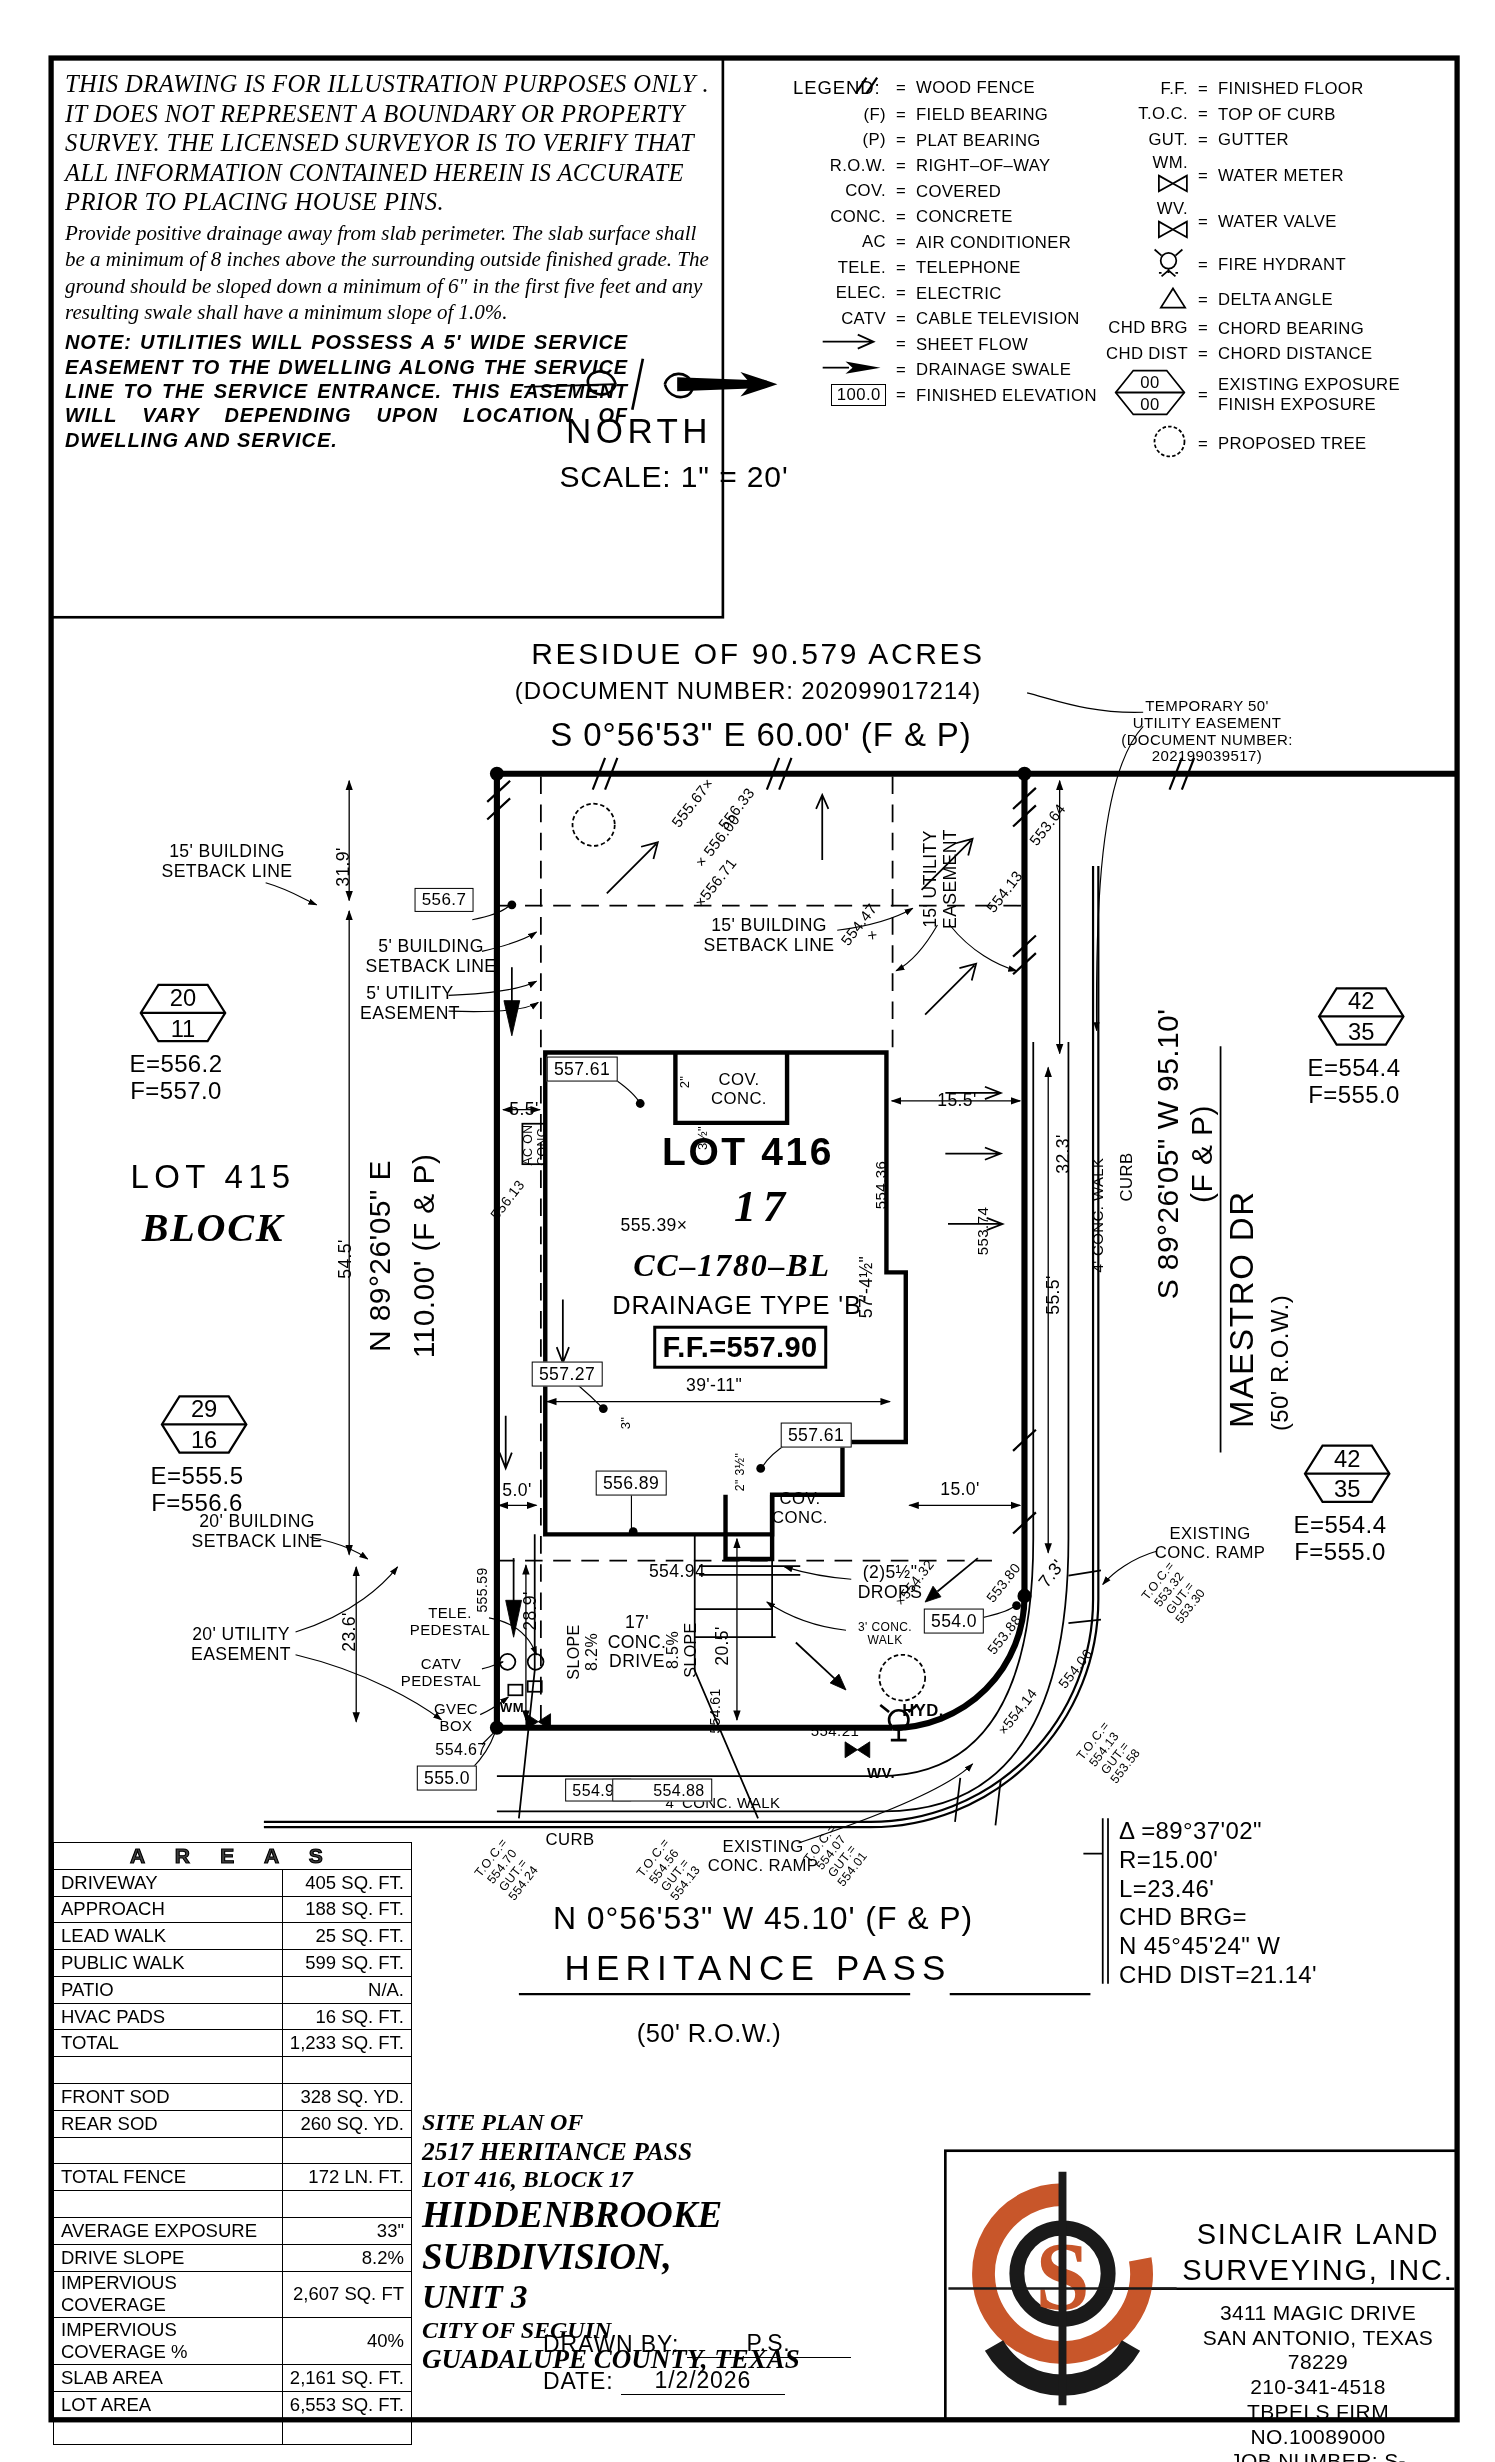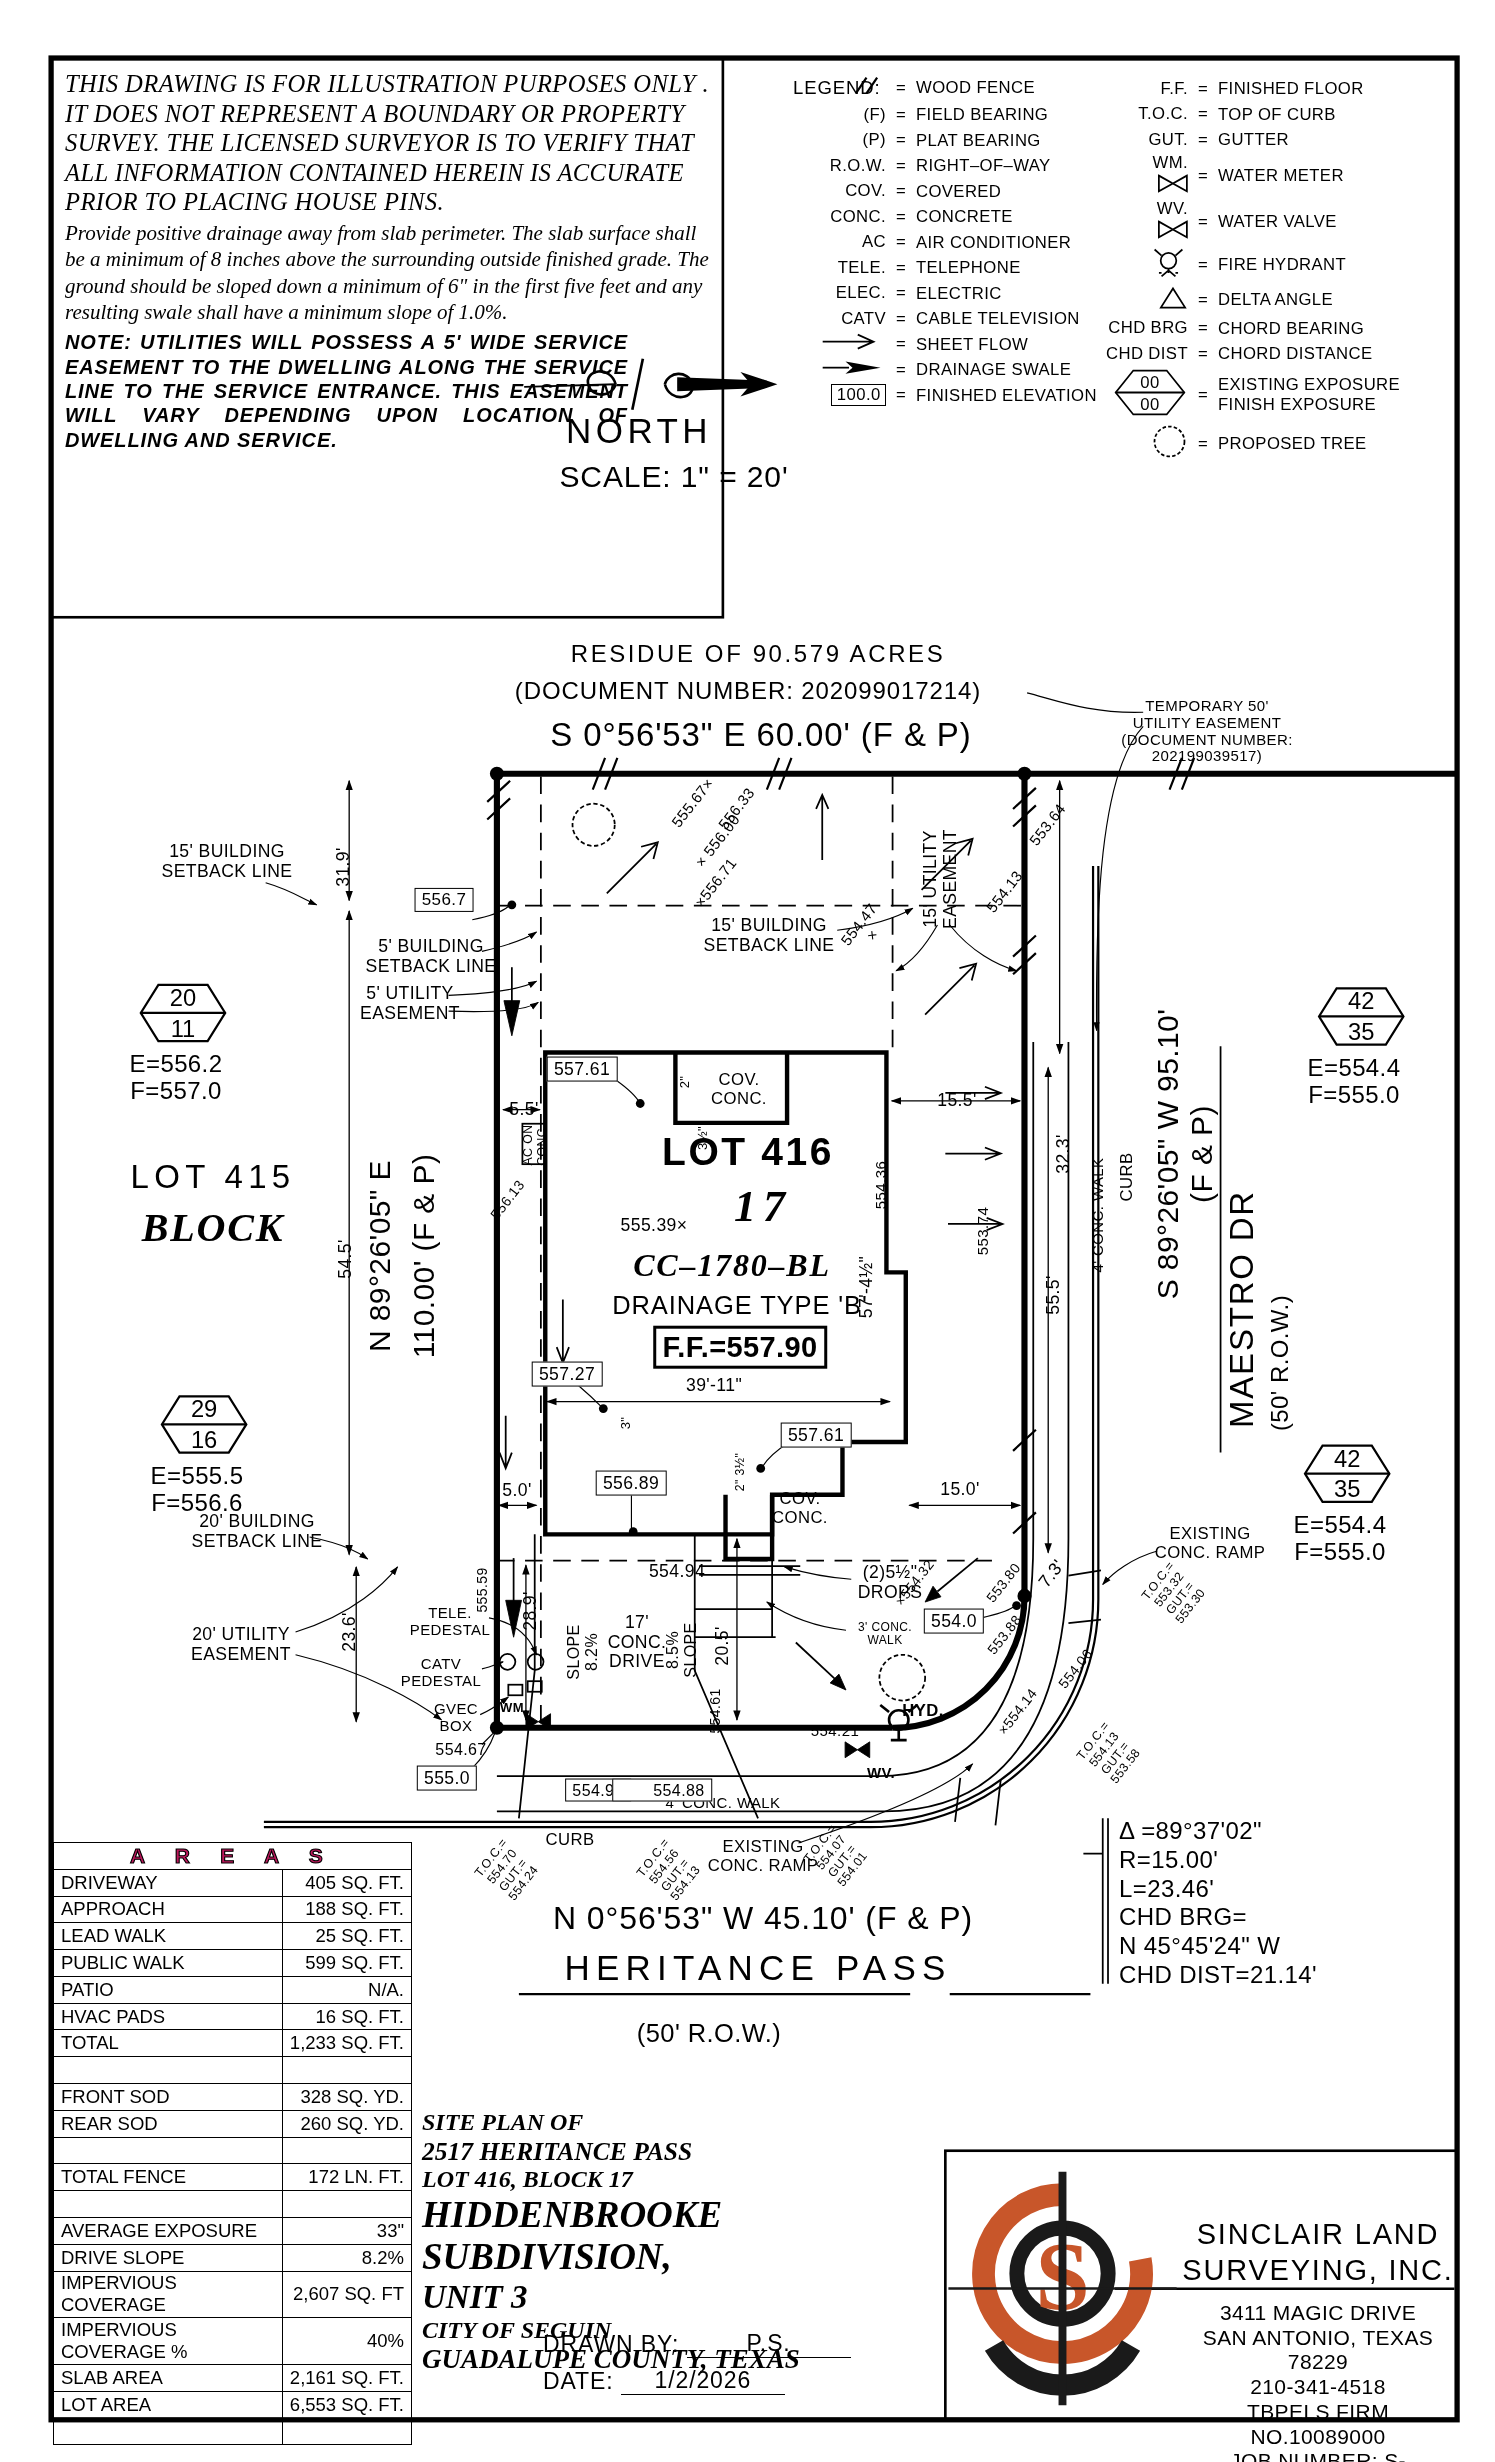--- a/index.html
+++ b/index.html
@@ -20,21 +20,21 @@
   .leg-row.xtall{min-height:51px;}
   .leg-sym{width:95px;display:flex;flex-direction:column;align-items:flex-end;justify-content:center;text-align:right;}
   #legend-right .leg-sym{width:104px;}
   .leg-eq{width:30px;text-align:center;}
   .leg-desc{white-space:pre-line;line-height:1.15;}
   .leg-box{border:1.8px solid #000;padding:0 4.4px;}
   #legend-title{position:absolute;left:793px;top:77px;font-size:18.5px;letter-spacing:0.9px;}
   
   #areas{position:absolute;left:53px;top:1842px;width:359px;border-collapse:collapse;font-size:18.5px;}
   #areas td{border:1.8px solid #000;padding:0.9px 7px;height:24px;}
-  #areas .ttl{text-align:center;font-weight:bold;letter-spacing:12.3px;font-size:21px;color:#be185d;-webkit-text-stroke:1.1px #000;text-shadow:0 0 0 #000;}
+  #areas .ttl{text-align:center;font-weight:bold;letter-spacing:12.3px;font-size:21px;color:#404040;-webkit-text-stroke:1.1px #000;text-shadow:0 0 0 #000;}
   #areas .num{text-align:right;width:104px;white-space:nowrap;}
   
   #title-block{position:absolute;left:422px;top:2109px;width:514px;text-align:left;font-family:"Liberation Serif",serif;font-style:italic;font-weight:bold;}
   #title-block div{line-height:1.15;}
   #drawn-block{position:absolute;left:543px;top:2330px;font-size:23px;letter-spacing:0.9px;}
   #drawn-block .row{margin-bottom:8.8px;display:flex;align-items:flex-end;}
   #drawn-block .val{display:inline-block;border-bottom:1.8px solid #000;min-width:150px;text-align:center;padding:0 7px;}
   
   #surv-text{position:absolute;left:1178px;top:2216px;width:280px;text-align:center;}
   #surv-text .n1{font-size:29px;letter-spacing:1.8px;line-height:1.25;}
@@ -447,21 +447,21 @@
           <line x1="1484" y1="1676" x2="1580" y2="1676" stroke="#000" stroke-width="2.5"></line>
           <text x="1532" y="1668" text-anchor="middle" font-size="27" font-family="Liberation Sans, sans-serif">42</text>
           <text x="1532" y="1703" text-anchor="middle" font-size="27" font-family="Liberation Sans, sans-serif">35</text>
         </g>
       </g>
   </svg>
 
   <div id="labels" style="position:absolute;left:0;top:0;width:1495px;height:2462px;">
       <div class="lbl" style="left: 639px; top: 431px; font-size: 35px; transform: translate(-50%, -50%); letter-spacing: 4.4px;">NORTH</div>
       <div class="lbl" style="left: 674px; top: 477px; font-size: 30px; transform: translate(-50%, -50%); letter-spacing: 0.9px;">SCALE:  1" = 20'</div>
-      <div class="lbl" style="left: 758px; top: 654px; font-size: 24px; transform: translate(-50%, -50%); letter-spacing: 2.6px;">RESIDUE OF 90.579  ACRES</div>
+      <div class="lbl" style="left: 758px; top: 654px; font-size: 30px; transform: translate(-50%, -50%); letter-spacing: 2.6px;">RESIDUE OF 90.579  ACRES</div>
       <div class="lbl" style="left: 748px; top: 691px; font-size: 24px; transform: translate(-50%, -50%); letter-spacing: 0.9px;">(DOCUMENT NUMBER:  202099017214)</div>
       <div class="lbl" style="left: 761px; top: 735px; font-size: 33px; transform: translate(-50%, -50%); letter-spacing: 0.9px;">S 0°56'53" E 60.00' (F &amp; P)</div>
       <div class="lbl" style="left: 1207px; top: 732px; font-size: 15px; transform: translate(-50%, -50%);">TEMPORARY 50'
 UTILITY EASEMENT
 (DOCUMENT NUMBER:
 202199039517)</div>
       <div class="lbl" style="left: 227px; top: 862px; font-size: 17.6px; transform: translate(-50%, -50%);">15' BUILDING
 SETBACK LINE</div>
       <div class="lbl" style="left: 344px; top: 867px; font-size: 17.6px; transform: translate(-50%, -50%) rotate(-90deg);">31.9'</div>
       <div class="lbl" style="left: 737px; top: 809px; font-size: 15px; transform: translate(-50%, -50%) rotate(-52deg);">556.33</div>

